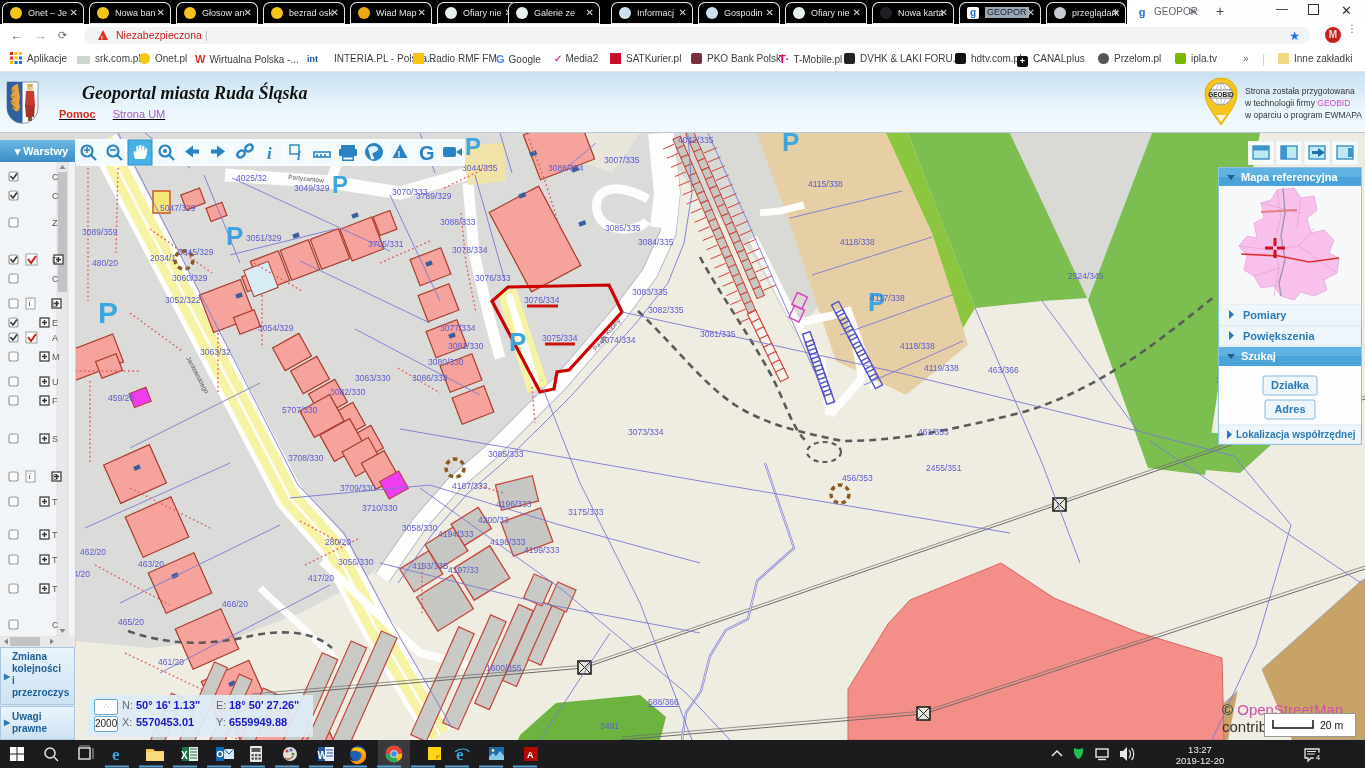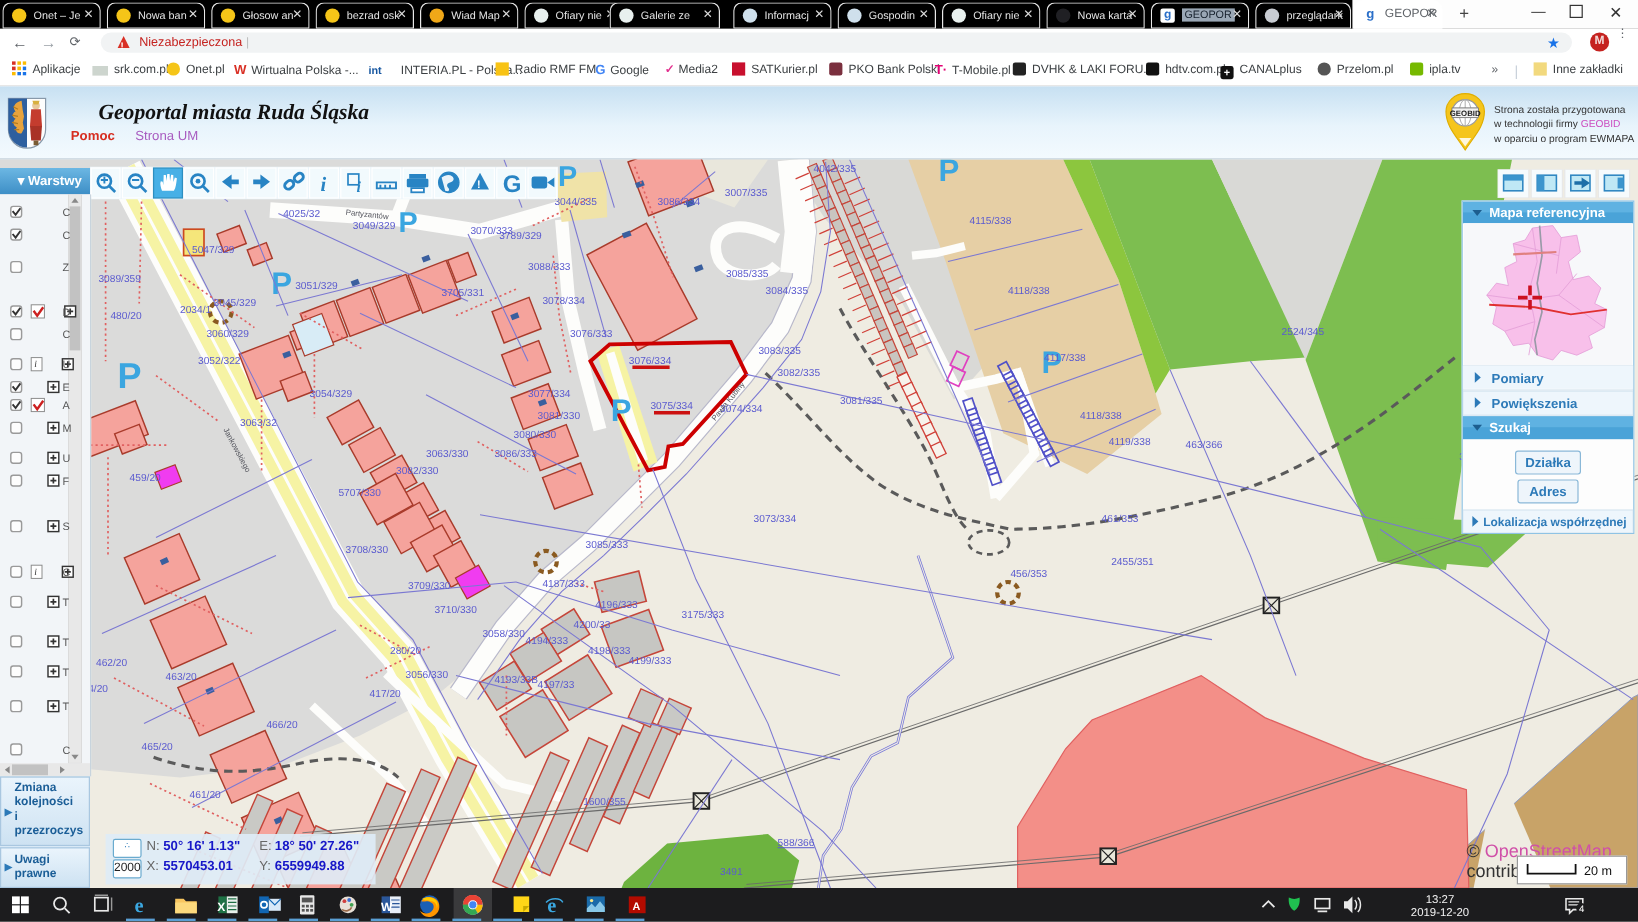--- a/index.html
+++ b/index.html
@@ -16,21 +16,21 @@
 #addrbar{top:24px;left:0;width:1365px;height:23px;background:#fff;}
 #urlpill{position:absolute;left:84px;top:3px;width:1226px;height:17px;background:#f1f3f4;border-radius:9px;font-size:10px;line-height:17px;color:#202124;}
 .navic{position:absolute;top:3px;color:#5f6368;font-size:13px;line-height:17px;}
 
 #bookmarks{top:47px;left:0;width:1365px;height:24px;background:#fff;border-bottom:1px solid #e2e2e2;font-size:10px;color:#3c4043;}
 .bm{position:absolute;top:0;height:24px;line-height:24px;white-space:nowrap;}
 .bm .ic{display:inline-block;width:11px;height:11px;vertical-align:-2px;margin-right:5px;border-radius:2px;}
 
 #header{top:72px;left:0;width:1365px;height:61px;background:linear-gradient(#c7e0f2,#e8f4fc 55%,#f3fafe);border-bottom:1px solid #b8c8d4;box-sizing:border-box;}
 #htitle{position:absolute;left:58px;top:11px;font-family:"Liberation Serif",serif;font-style:italic;font-weight:bold;font-size:18px;color:#111;margin-left:24px;}
-#hlinks{position:absolute;left:59px;top:36px;font-size:11px;font-weight:bold;}
+#hlinks{position:absolute;left:59px;top:36px;font-size:11px;font-weight:bold;text-decoration:underline;}
 
 #taskbar{top:740px;left:0;width:1365px;height:28px;background:#1b1b1b;}
 
 #map{top:133px;left:0;width:1365px;height:607px;}
 
 #toolbar{top:139px;left:75px;width:390px;height:27px;background:#eef7fc;}
 
 #warstwy{top:140px;left:0;width:75px;height:22px;background:linear-gradient(#6cb7e3,#3d8ec6);color:#fff;font-size:11px;font-weight:bold;line-height:22px;text-align:center;}
 #leftpanel{top:162px;left:0;width:75px;height:485px;background:#f4f7fa;border-right:1px solid #c8d4dd;}
 #lp-bott{top:647px;left:0;width:75px;height:93px;background:#d8e9f6;font-size:10px;color:#1b5e97;font-weight:bold;}

